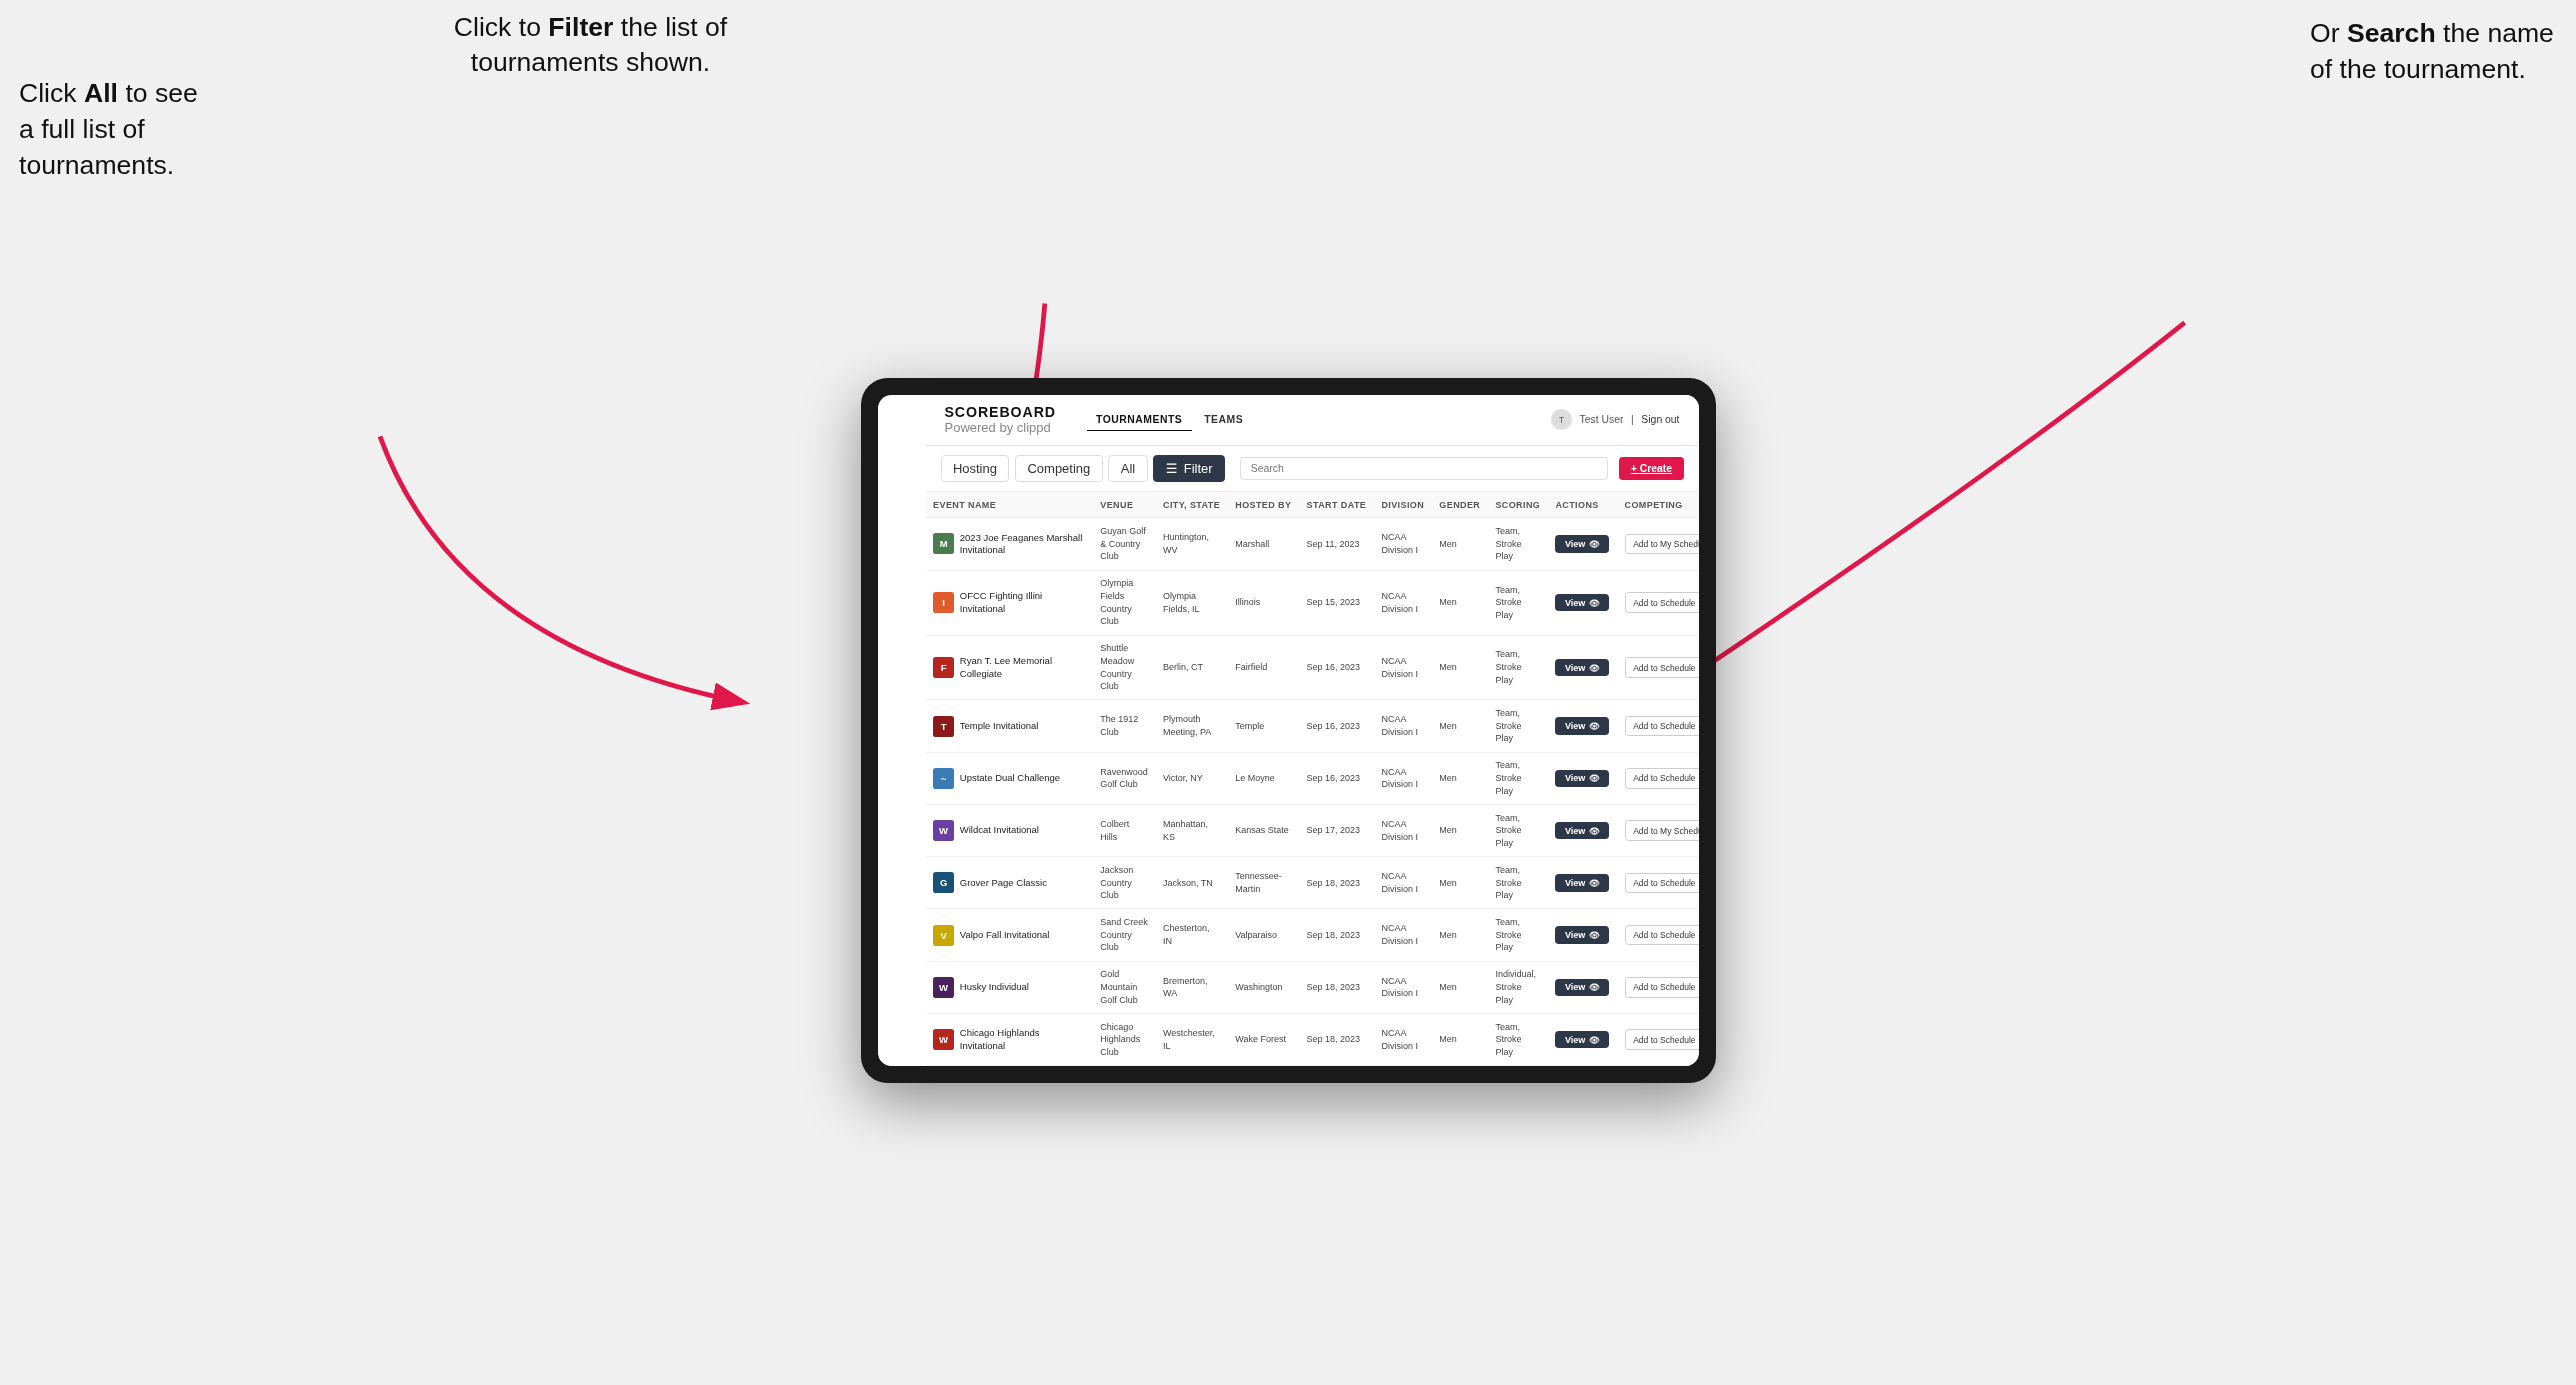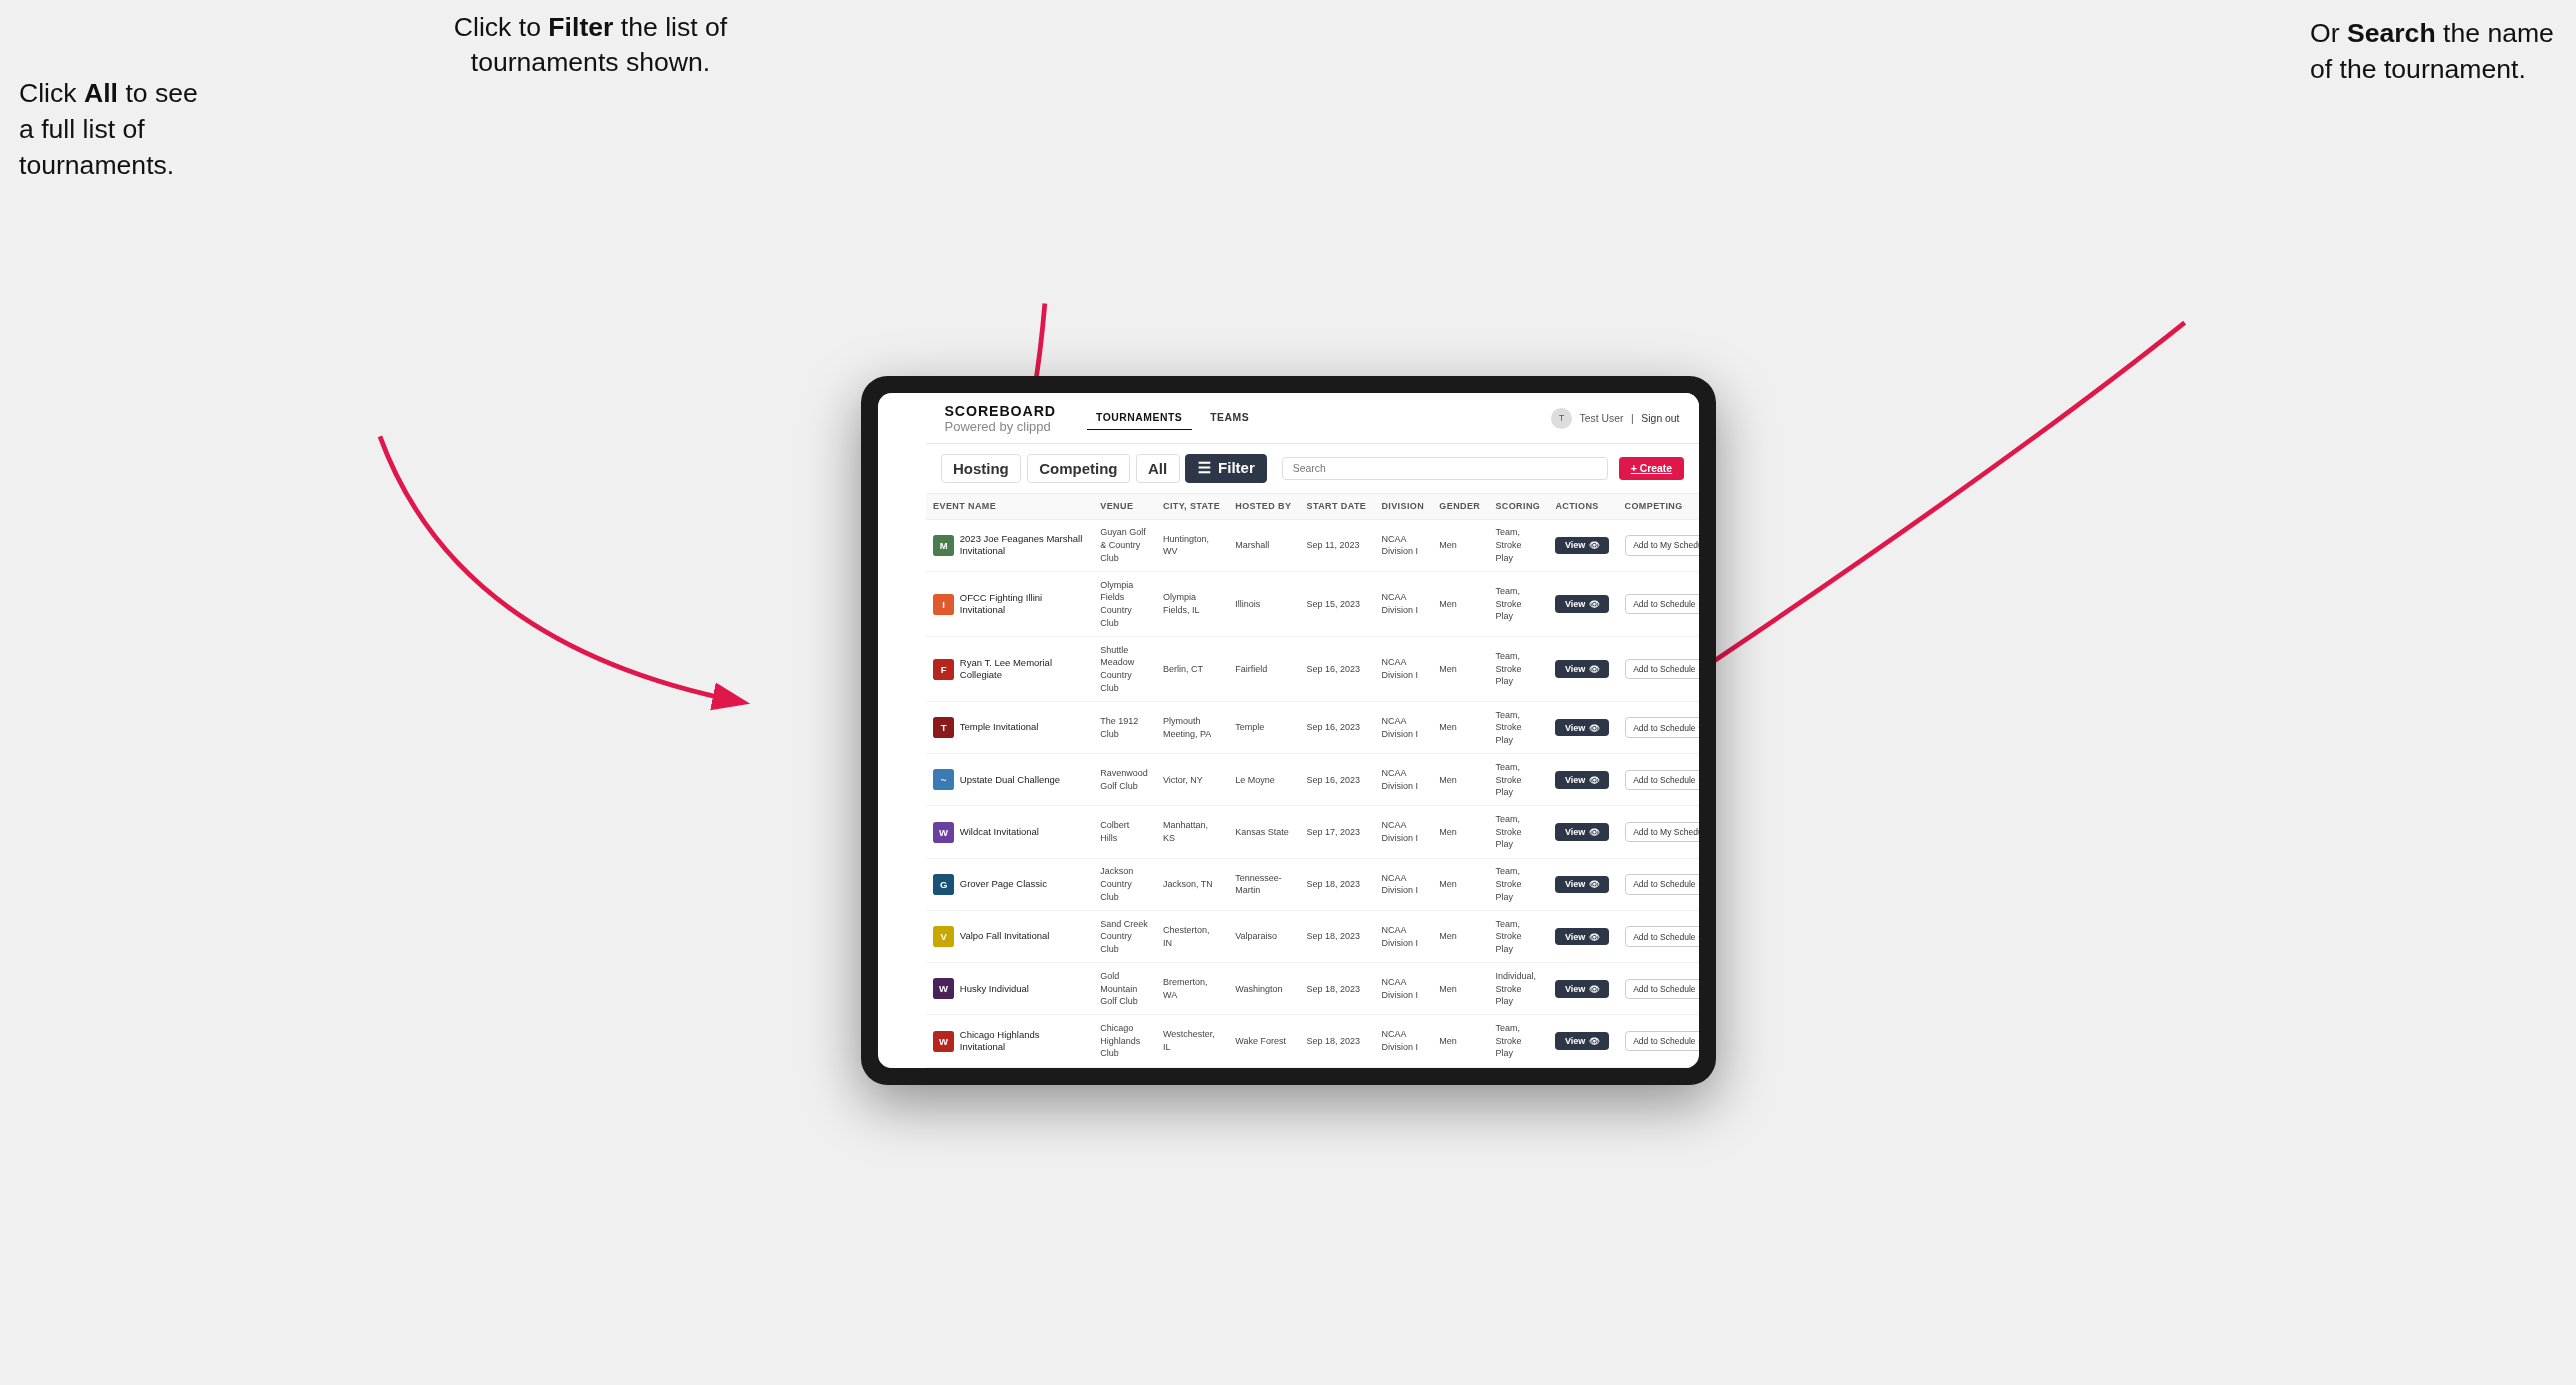--- a/index.html
+++ b/index.html
@@ -82,21 +82,21 @@
       font-weight: 900;
       letter-spacing: 0.9px;
       color: #111;
     }
     .logo-sub {
       font-size: 13px;
       color: #888;
     }
     .nav-tabs {
       display: flex;
-      gap: 9px;
+      gap: 3px;
       flex: 1;
     }
     .nav-tab {
       font-size: 10.4px;
       font-weight: 600;
       color: #333;
       padding: 5.7px 9.5px;
       cursor: pointer;
       border-bottom: 1.9px solid transparent;
       text-transform: uppercase;
@@ -130,26 +130,26 @@
       padding: 9.5px 15px;
       display: flex;
       align-items: center;
       gap: 5.7px;
       background: #fff;
       border-bottom: 0.9px solid #eee;
     }
     .tab-btn {
       padding: 4.7px 11.4px;
       border-radius: 3.8px;
-      font-size: 15px;
+      font-size: 13px;
       border: 0.9px solid #ddd;
       background: #fff;
       cursor: pointer;
       color: #333;
-      font-weight: 700;
+      font-weight: 400;
     }
     .tab-btn.active-dark {
       background: #2d3748;
       color: #fff;
       border-color: #2d3748;
     }
     .search-input {
       flex: 1;
       margin-left: 9.5px;
       padding: 4.7px 9.5px;

